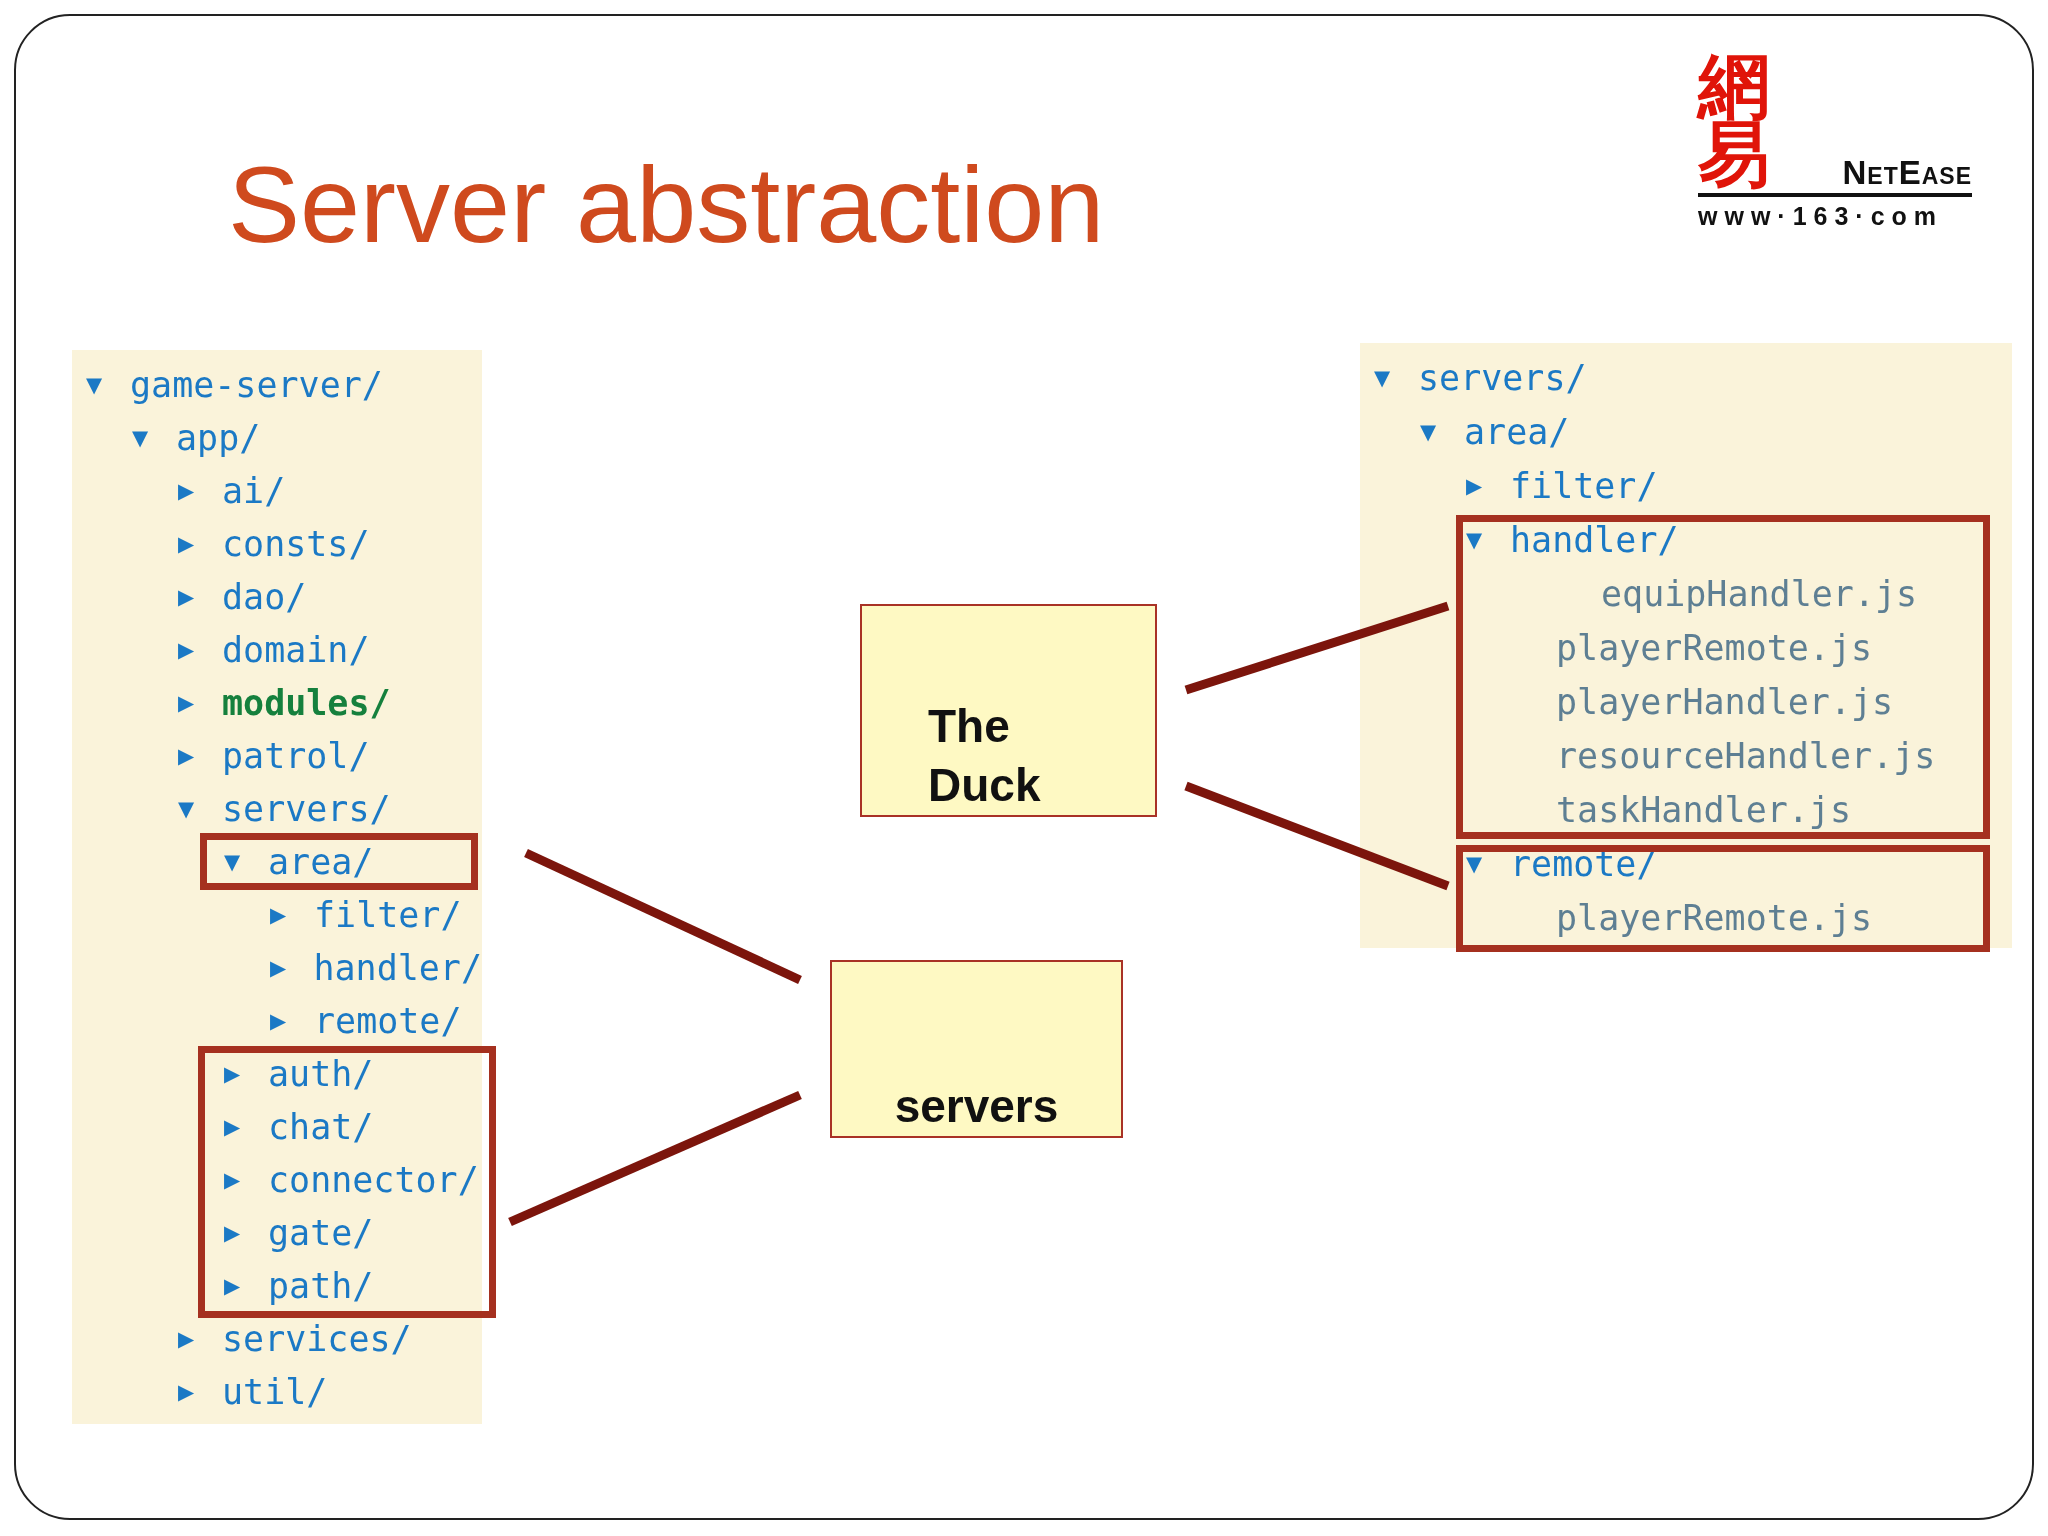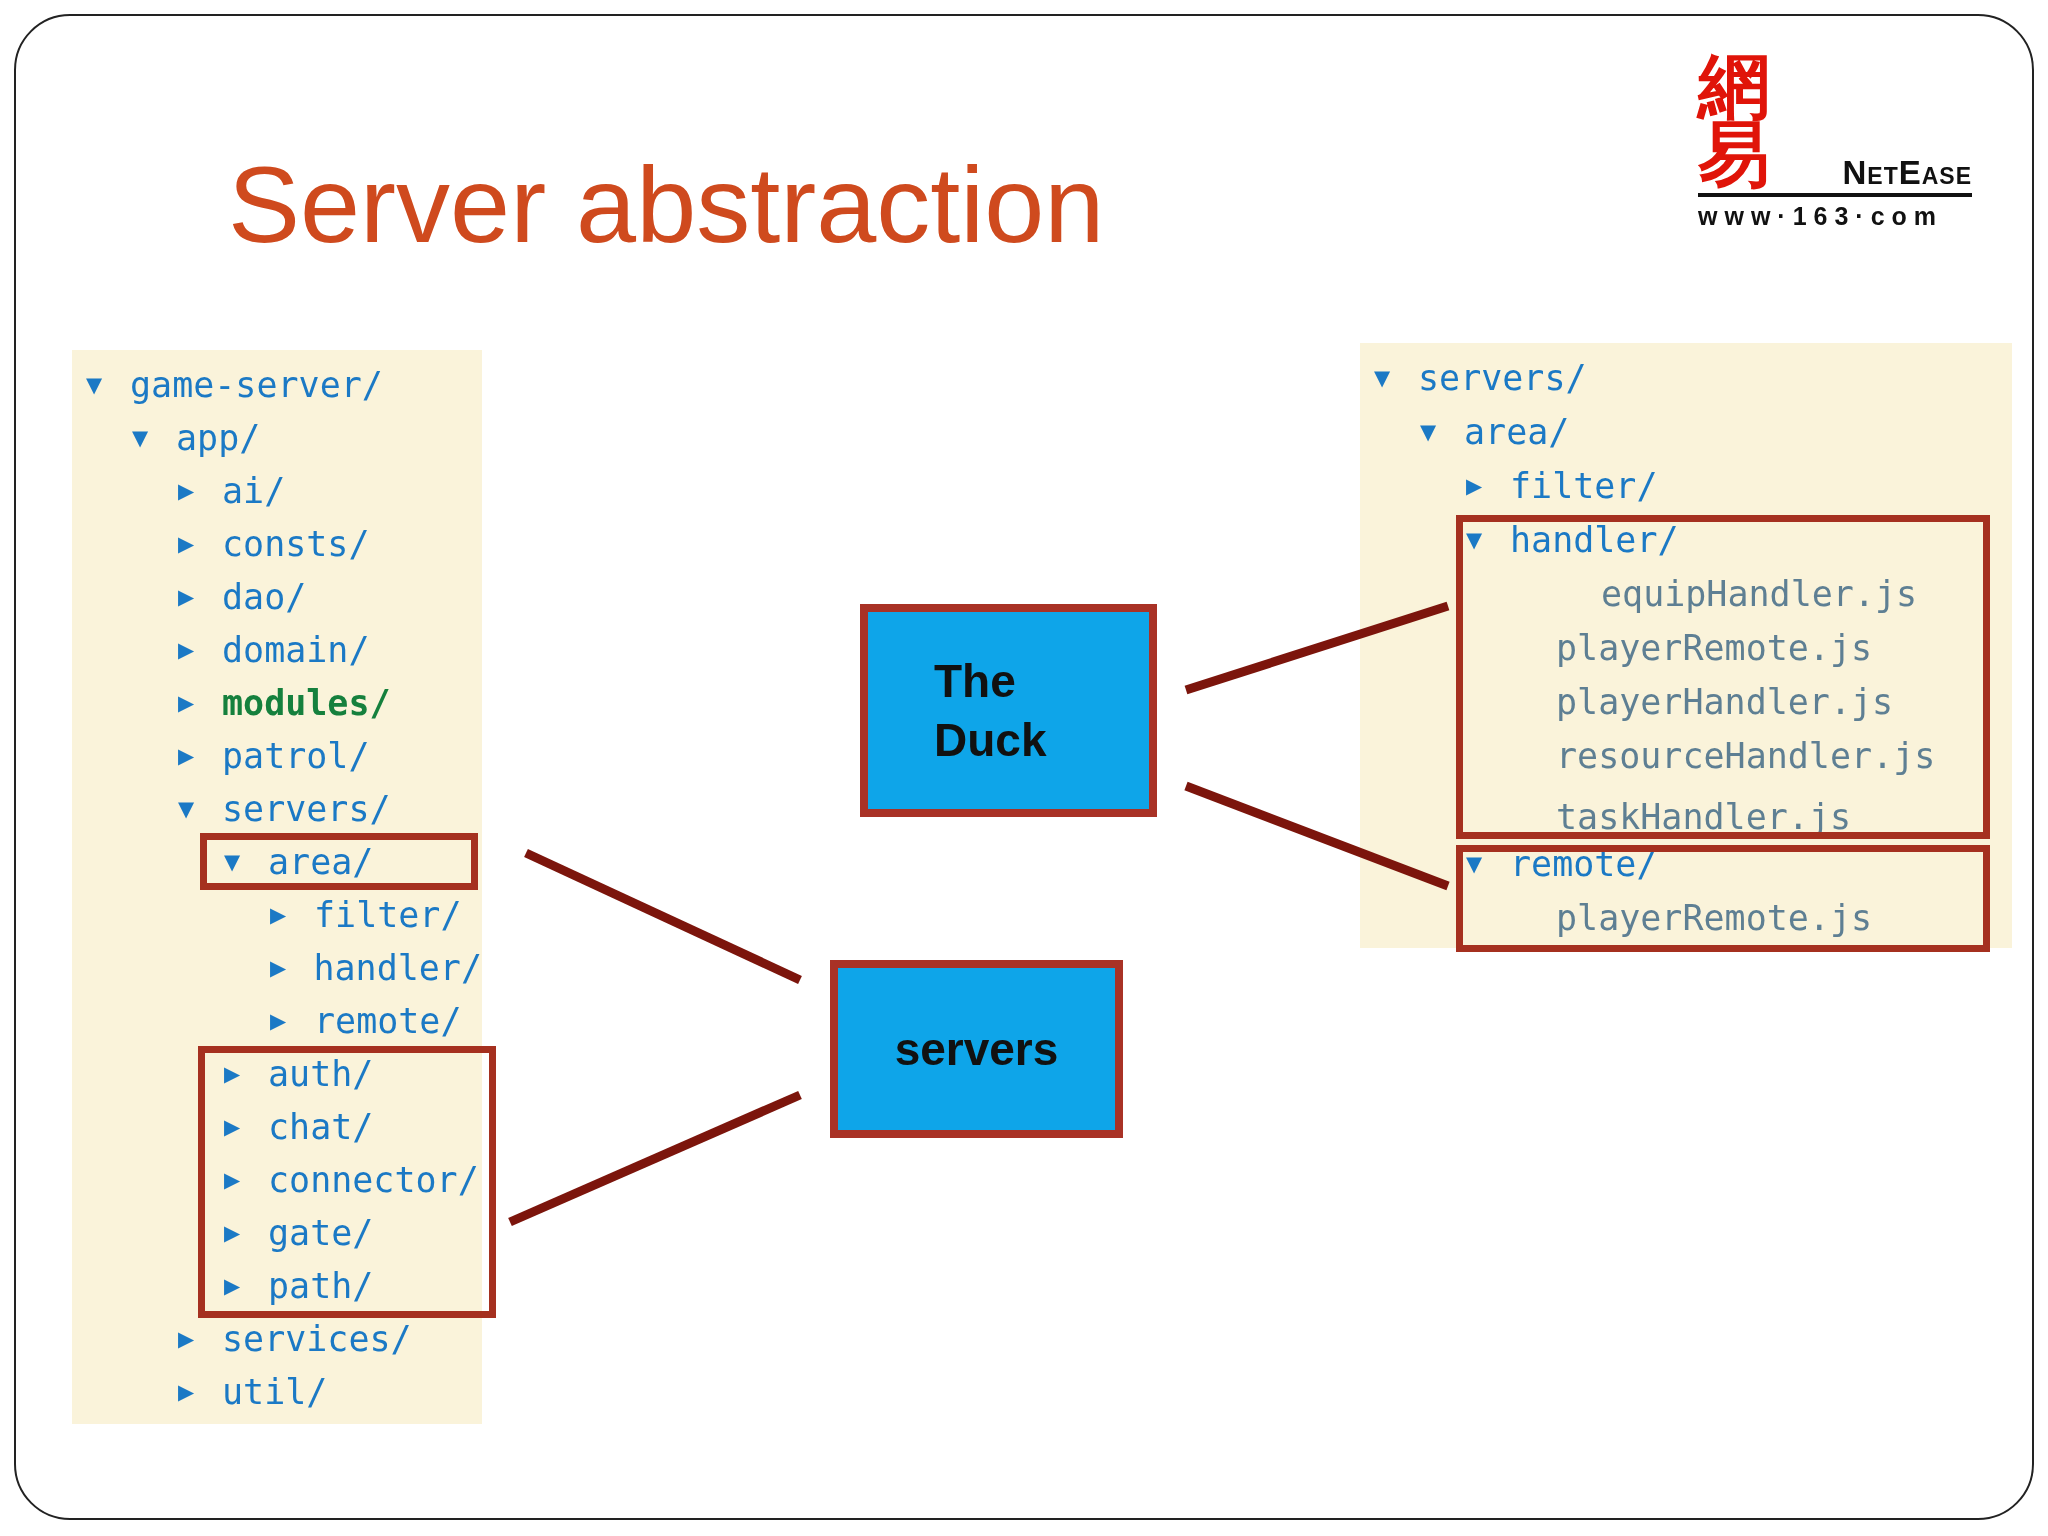--- a/index.html
+++ b/index.html
@@ -27,22 +27,22 @@
   .lbl{font-family:"DejaVu Sans Mono",monospace;font-size:35px;}
   #left-tree{left:72px;top:350px;width:410px;height:1074px;padding-top:8px;}
   #right-tree{left:1360px;top:343px;width:652px;height:605px;padding-top:8px;}
   
   .hl-box{position:absolute;box-sizing:border-box;border:7px solid #a5301f;background:transparent;}
   #hl-area{left:200px;top:833px;width:278px;height:57px;}
   #hl-auth-path{left:198px;top:1046px;width:298px;height:272px;}
   #hl-handler{left:1456px;top:515px;width:534px;height:324px;}
   #hl-remote{left:1456px;top:845px;width:534px;height:107px;}
   
-  .label-box{position:absolute;box-sizing:border-box;border:8px solid #14b8a6;background:#0ea5e9;
-             display:flex;flex-direction:column;justify-content:center;}
+  .label-box{position:absolute;box-sizing:border-box;border:2px solid #14b8a6;background:#fef9c3;
+             display:flex;flex-direction:column;justify-content:flex-end;}
   #duck-box{left:860px;top:604px;width:297px;height:213px;padding-left:66px;}
   #servers-box{left:830px;top:960px;width:293px;height:178px;align-items:center;}
   .label-box .box-text{font-weight:700;font-size:46px;line-height:1.28;color:#111;}
   
   svg.overlay{position:absolute;left:0;top:0;width:2048px;height:1536px;pointer-events:none;}
   svg.overlay line{stroke-width:9;}
 </style>
 </head>
 <body>
 
@@ -169,21 +169,21 @@
         <span class="lbl" style="color: rgb(94, 127, 147);">playerRemote.js</span>
       </div>
       <div class="tree-row" style="padding-left: 152px;">
         <span class="arrow" style="color: rgb(27, 121, 197);"></span>
         <span class="lbl" style="color: rgb(94, 127, 147);">playerHandler.js</span>
       </div>
       <div class="tree-row" style="padding-left: 152px;">
         <span class="arrow" style="color: rgb(27, 121, 197);"></span>
         <span class="lbl" style="color: rgb(94, 127, 147);">resourceHandler.js</span>
       </div>
-      <div class="tree-row" style="padding-left: 152px; align-items: flex-end;">
+      <div class="tree-row" style="padding-left: 152px;">
         <span class="arrow" style="color: rgb(27, 121, 197);"></span>
         <span class="lbl" style="color: rgb(94, 127, 147);">taskHandler.js</span>
       </div>
       <div class="tree-row" style="padding-left: 106px;">
         <span class="arrow" style="color: rgb(27, 121, 197);">▼</span>
         <span class="lbl" style="color: rgb(27, 121, 197);">remote/</span>
       </div>
       <div class="tree-row" style="padding-left: 152px;">
         <span class="arrow" style="color: rgb(27, 121, 197);"></span>
         <span class="lbl" style="color: rgb(94, 127, 147);">playerRemote.js</span>

